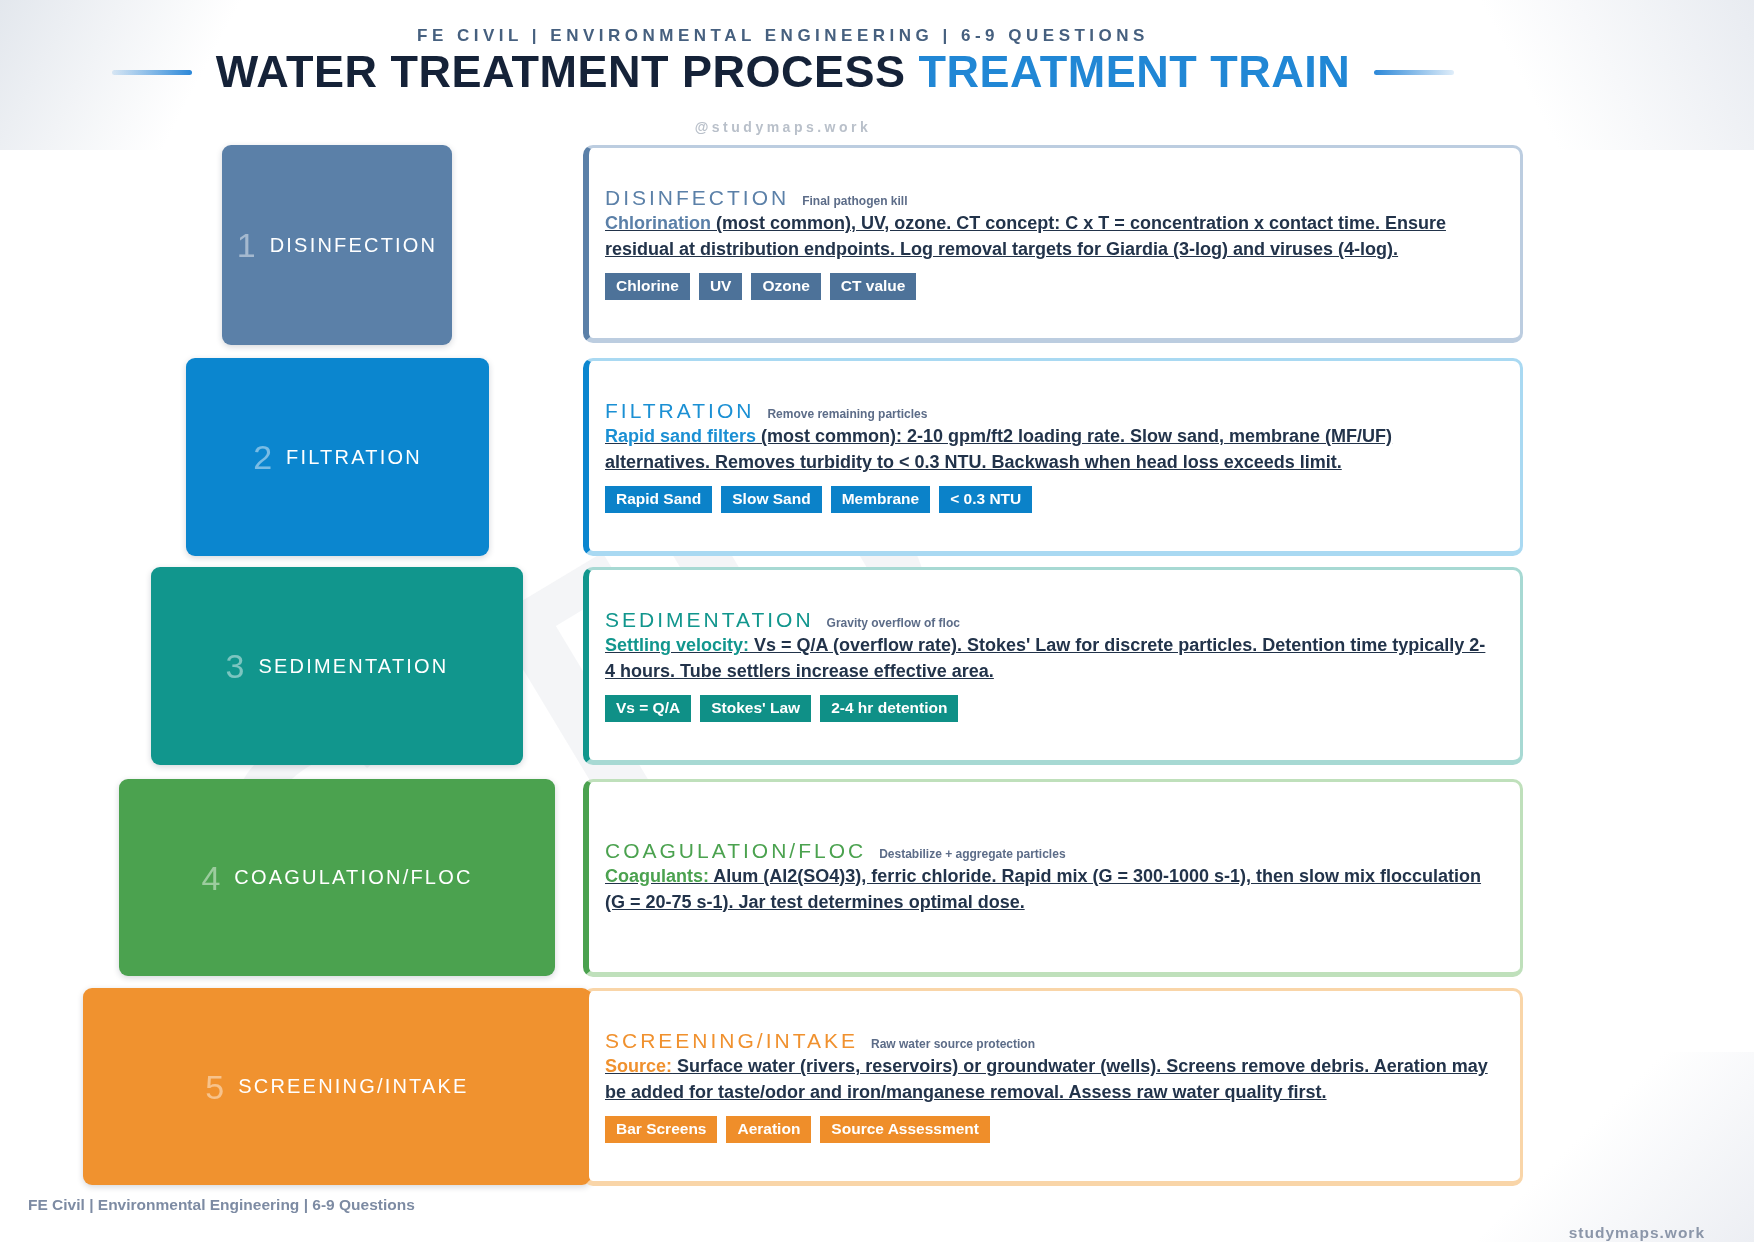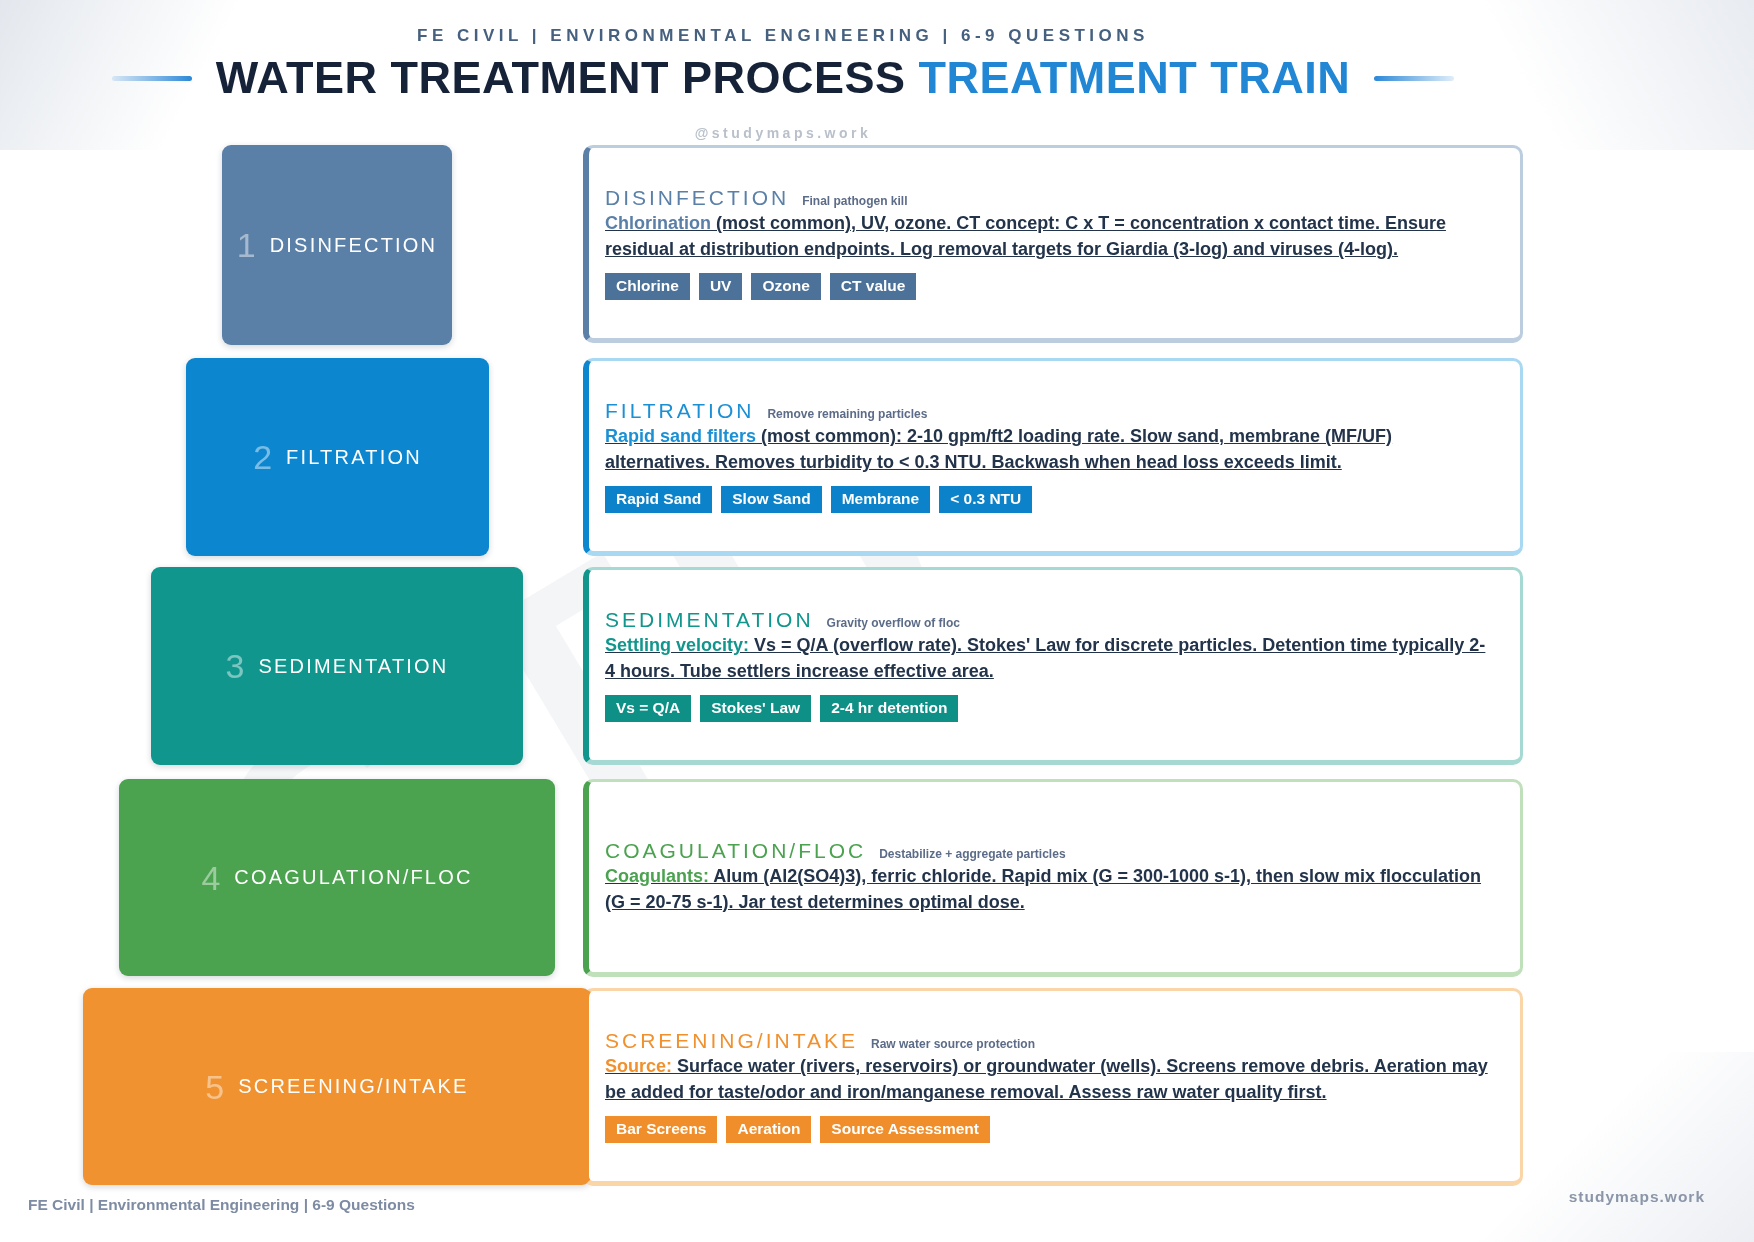--- a/index.html
+++ b/index.html
@@ -26,21 +26,21 @@
     transform:rotate(-31deg); transform-origin:left center;
     white-space:nowrap; user-select:none;
   }
 
   
   .header { position:absolute; top:0; left:0; width:1566px; text-align:center; z-index:2; }
   .kicker {
     margin-top:26px; font-size:17px; font-weight:700;
     letter-spacing:4.5px; color:#46607f;
   }
-  .title-row { margin-top:6px; display:flex; align-items:center; justify-content:center; gap:24px; }
+  .title-row { margin-top:0; display:flex; align-items:center; justify-content:center; gap:24px; }
   .dash { width:80px; height:5px; border-radius:3px; flex:0 0 auto; }
   .dash-left  { background:linear-gradient(to right, rgba(44,136,216,0.15), #2c88d8); }
   .dash-right { background:linear-gradient(to left,  rgba(44,136,216,0.15), #2c88d8); }
   .title { font-size:45px; font-weight:700; letter-spacing:0.5px; white-space:nowrap; }
   .t-dark   { color:#152238; }
   .t-accent { color:#2187d5; }
   .handle { margin-top:21px; font-size:14px; font-weight:700; letter-spacing:3.5px; color:#b9c0ca; }
 
   
   .s1 { --main:#5b80a8; --badge:#4d7299; --pale:#bccde0; --head:#5b80a8; }
@@ -95,21 +95,21 @@
     background:var(--badge); color:#ffffff; font-size:15.5px; font-weight:700;
     padding:3px 11px 4px; border-radius:0; line-height:1.3; white-space:nowrap;
   }
 
   
   .footer-left {
     position:absolute; left:28px; top:1196px; z-index:2;
     font-size:15.5px; font-weight:700; color:#7d8ba3;
   }
   .footer-right {
-    position:absolute; right:49px; top:1188px; z-index:2;
+    position:absolute; right:49px; top:1224px; z-index:2;
     font-size:15.5px; font-weight:700; letter-spacing:1px; color:#8b96a9;
   }
 </style>
 </head>
 <body>
 
 <div class="page">
 
   <div class="deco deco-tl"></div>
   <div class="deco deco-tr"></div>

